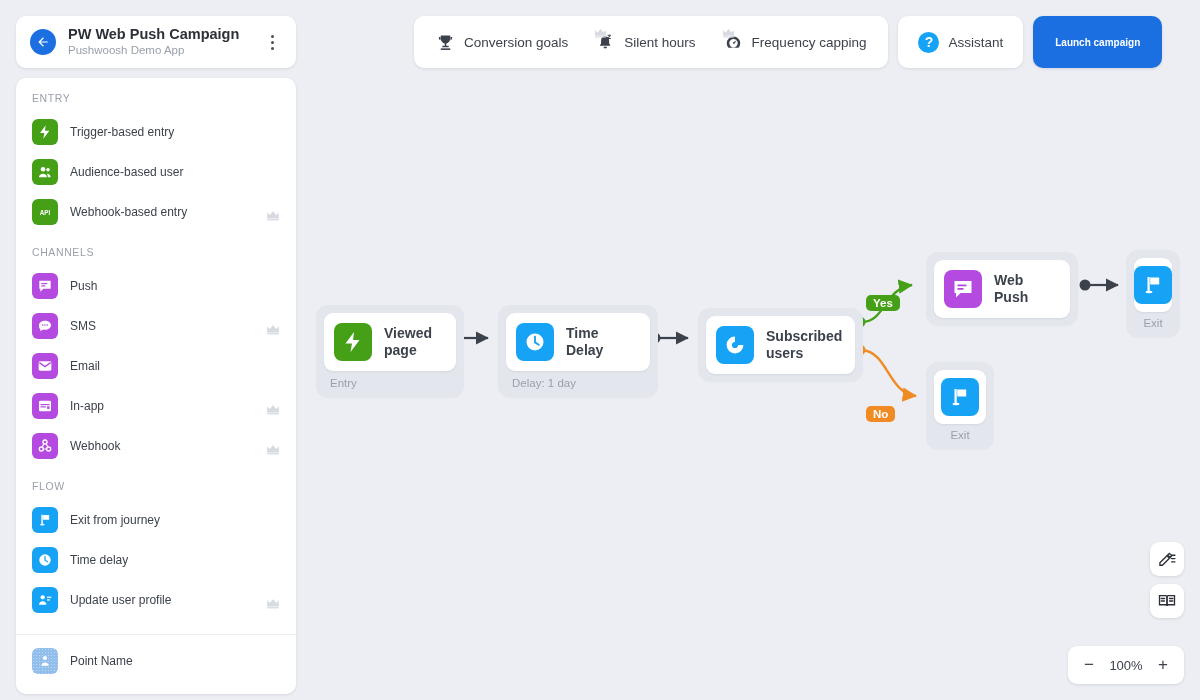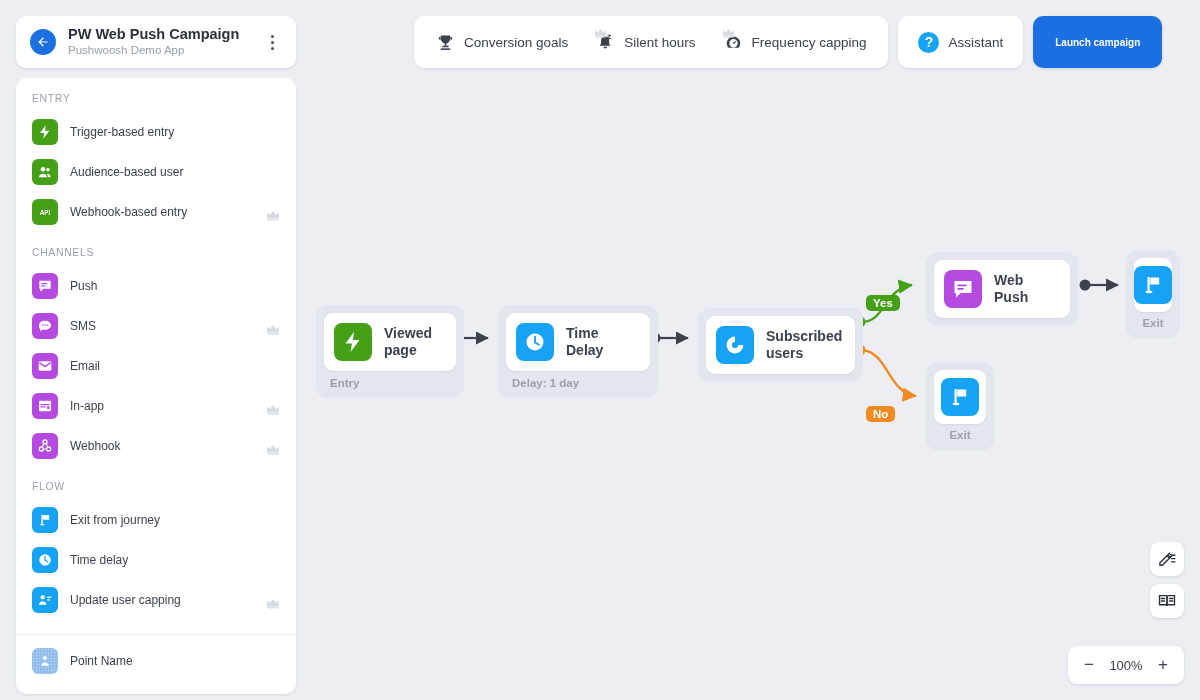--- a/index.html
+++ b/index.html
@@ -104,21 +104,21 @@
     padding: 10px 14px 10px 10px; box-shadow: 0 1px 2px rgba(20,30,60,.07);
   }
   .n-icon { width: 38px; height: 38px; border-radius: 8px; flex: 0 0 auto;
             display: flex; align-items: center; justify-content: center; }
   .n-icon svg { width: 24px; height: 24px; fill: #fff; }
   .n-icon.green { background: #45a018; }
   .n-icon.blue { background: #17a3f5; }
   .n-icon.purple { background: #b44ae0; }
   .n-label { margin-left: 12px; font-size: 14px; font-weight: bold;
              color: #3c424c; line-height: 1.2; }
-  .n-foot { font-size: 11.5px; color: #9aa0ab; padding: 6px 4px 1px 6px; font-weight: bold; }
+  .n-foot { font-size: 11.5px; color: #9aa0ab; padding: 6px 4px 1px 6px; }
 
   .node.exit { padding: 8px; }
   .node.exit .node-inner { padding: 8px; justify-content: center; }
   .node.exit .n-foot { text-align: center; padding: 5px 0 1px 0; }
 
   .branch-badge {
     position: absolute; border-radius: 5px; color: #fff;
     font-size: 11.5px; font-weight: bold; padding: 2px 7px;
   }
   .badge-yes { background: #45a018; }
@@ -315,21 +315,21 @@
 
         <div class="palette-item">
           <div class="p-icon blue">
             <svg viewBox="0 0 24 24">
                 <circle cx="8.5" cy="8" r="3.2"></circle>
                 <path d="M3 19c0-3.2 2.5-5.2 5.5-5.2s5.5 2 5.5 5.2z"></path>
                 <rect x="15" y="7" width="6.5" height="1.8"></rect>
                 <rect x="15" y="11" width="4.5" height="1.8"></rect>
               </svg>
           </div>
-          <div class="p-label">Update user capping</div>
+          <div class="p-label">Update user profile</div>
           <span class="crown">
             <svg viewBox="0 0 24 18">
                 <path d="M2 4l4.5 4L12 1.5 17.5 8 22 4v10H2z"></path>
                 <rect x="2" y="15.2" width="20" height="2.2"></rect>
               </svg>
           </span>
         </div>
       </div>
 
       <div class="divider"></div>

